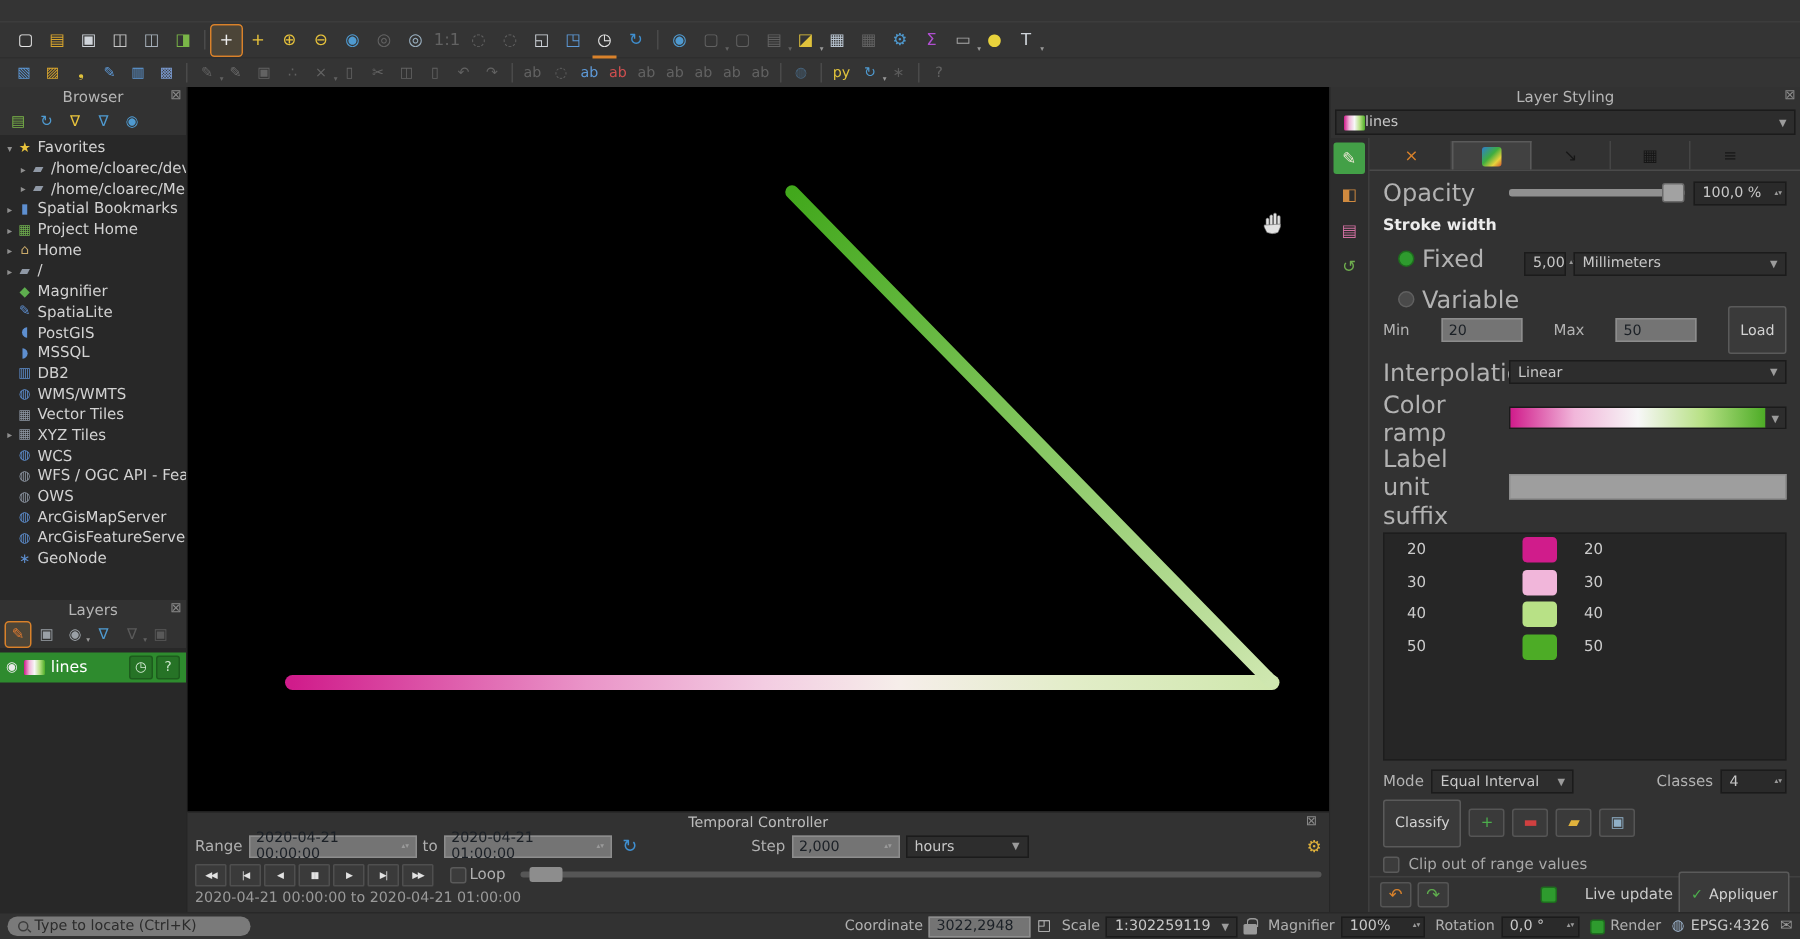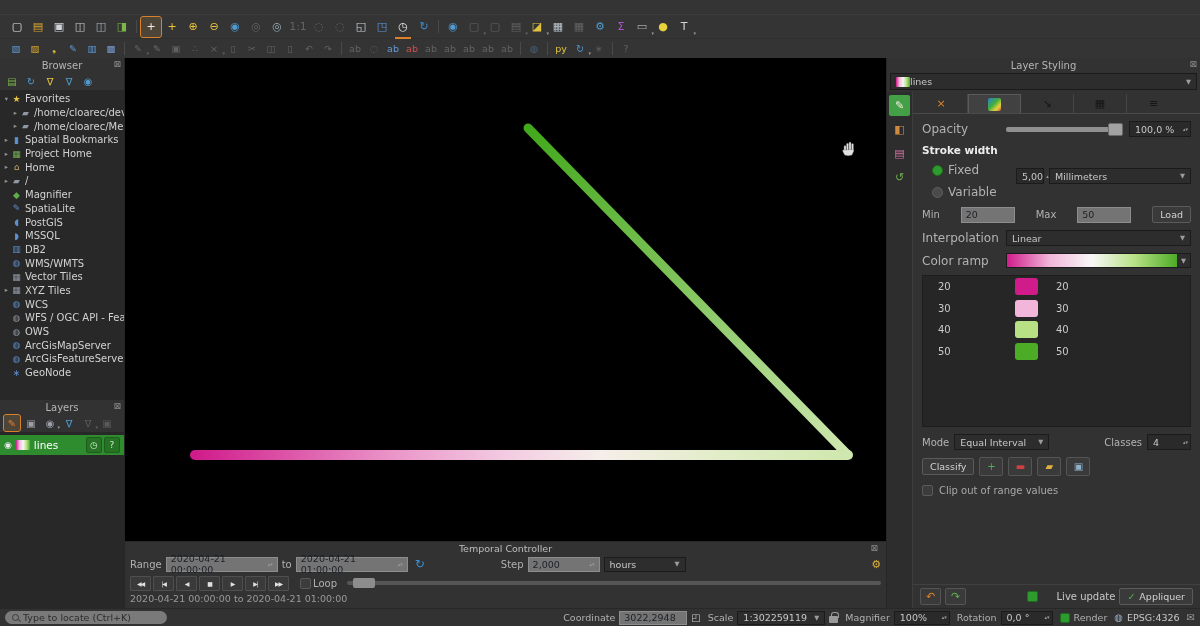--- a/index.html
+++ b/index.html
@@ -65,21 +65,21 @@
 
 .input-gray{background:#747474;border:1px solid #8d8d8d;color:#1b2026;height:15px;
  display:flex;align-items:center;padding:0 4px;font-size:9.5px}
 .input-lighter{background:#9e9e9e;border:1px solid #8d8d8d;height:17px}
 .spinbox{background:#2a2a2a;border:1px solid #1b1b1b;color:#c8c8c8;height:16px;
  display:flex;align-items:center;padding:0 2px 0 5px;font-size:9.5px}
 .spin-arr{margin-left:auto;display:flex;flex-direction:column;color:#9a9a9a;font-size:5px;line-height:4.5px;padding-left:3px}
 .combo{background:#2d2d2d;border:1px solid #1b1b1b;color:#c8c8c8;height:16px;
  display:flex;align-items:center;padding:0 5px;font-size:9.5px}
 .combo .caret{margin-left:auto;font-size:6.5px;color:#9c9c9c;padding-left:4px}
-.btn{background:#3a3a3a;border:1px solid #5a5a5a;color:#d2d2d2;height:17px;border-radius:2px;
+.btn{background:#3a3a3a;border:1px solid #5a5a5a;color:#d2d2d2;height:32px;border-radius:2px;
  display:flex;align-items:center;justify-content:center;padding:0 7px;font-size:9.5px}
 .cb{width:11px;height:11px;border-radius:2px;background:#2e9b2e;border:1px solid #1e6c1e;flex:none}
 .cb.un{background:#3c3c3c;border:1px solid #5a5a5a}
 .radio{width:11px;height:11px;border-radius:50%;background:#2e9b2e;border:1px solid #1e6c1e;flex:none}
 .radio.un{background:#4a4a4a;border:1px solid #606060}
 
 .layer-combo{height:17px;margin:1px 3px 2px 3px;flex:none}
 #styling-body{flex:1;display:flex;min-height:0}
 #side-tabs{width:25px;flex:none;background:#2d2d2d;display:flex;flex-direction:column;align-items:center;gap:3px;padding-top:3px}
 .side-tab{width:21px;height:21px;display:flex;align-items:center;justify-content:center;font-size:11px;border-radius:2px}
@@ -87,21 +87,21 @@
 #scontent{flex:1;display:flex;flex-direction:column;min-width:0;border-left:1px solid #3e3e3e}
 #top-tabs{height:22px;flex:none;display:flex;align-items:flex-end;padding:2px 2px 0 2px;border-bottom:1px solid #4a4a4a}
 .tab{width:53px;height:19px;display:flex;align-items:center;justify-content:center;font-size:11px;border-right:1px solid #454545}
 .tab:last-child{border-right:none}
 .tab.active{background:#414141;border:1px solid #5a5a5a;border-bottom:none}
 .tab .g{display:inline-block}
 .tab.chip-rainbow .g{width:13px;height:13px;border-radius:2px;
  background:linear-gradient(135deg,#2e7dd0 0%,#3fae3f 45%,#e8d23c 75%,#d0542e 100%)}
 #srows{flex:1;padding:7px 9px 0 9px;display:flex;flex-direction:column;gap:7px;overflow:hidden}
 .srow{display:flex;align-items:center;gap:6px;min-height:15px}
-.slabel{width:78px;flex:none;color:#b2b2b2;font-size:12px}
+.slabel{width:78px;flex:none;color:#b2b2b2;font-size:16px}
 .sheading{font-weight:bold;color:#ececec;font-size:10.5px}
 .slider{flex:1;height:5px;background:#909090;border-radius:2px;position:relative}
 .slider .handle{position:absolute;right:0;top:-4px;width:15px;height:13px;background:#a2a2a2;border:1px solid #6a6a6a;border-radius:2px}
 .ramp-btn{flex:1;height:15px;border:1px solid #1b1b1b;display:flex;align-items:stretch}
 .ramp-fill{flex:1}
 .ramp-caret{width:13px;display:flex;align-items:center;justify-content:center;font-size:6.5px;color:#9c9c9c;background:#2d2d2d}
 .ctable{height:152px;flex:none;border:1px solid #1d1d1d;background:#262626;display:flex;flex-direction:column;overflow:hidden}
 .ctable-head{height:15px;flex:none;display:flex;align-items:center;background:#353535;border-bottom:1px solid #1d1d1d}
 .ch{font-size:10px;color:#c4c4c4;padding-left:7px;border-right:1px solid #454545;height:100%;display:flex;align-items:center}
 .ch1{width:88px}.ch2{width:42px}.ch3{flex:1;border-right:none}
@@ -723,20 +723,24 @@
                 <span class="caret">▼</span>
               </span>
             </div>
             <div class="srow">
               <span class="slabel">Color ramp</span>
               <span class="ramp-btn">
                 <span class="ramp-fill js-ramp" style="background: linear-gradient(90deg, rgb(208, 28, 139), rgb(241, 182, 218), rgb(247, 247, 247), rgb(184, 225, 134), rgb(77, 172, 38));"></span>
                 <span class="ramp-caret">▼</span>
               </span>
             </div>
+            <div class="srow">
+              <span class="slabel">Label unit suffix</span>
+              <span class="input-lighter" style="flex:1"><span></span></span>
+            </div>
             <div class="ctable">
               <div>
 
               <div class="ctable-row">
                     <span class="cv">20</span>
                     <span class="csw">
                       <i style="background: rgb(208, 28, 139);"></i>
                     </span>
                     <span class="cl">20</span>
                   </div>

